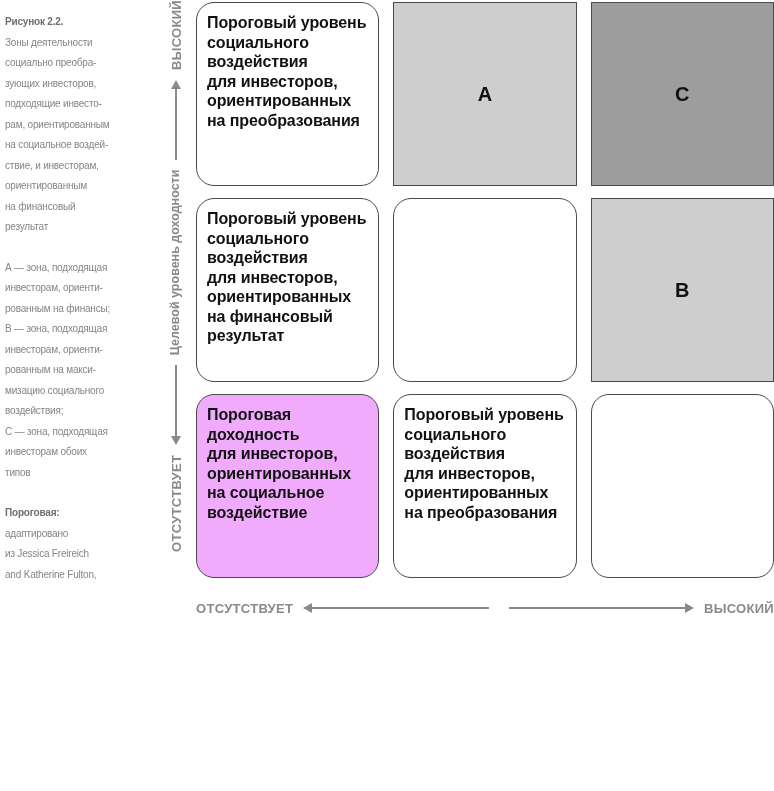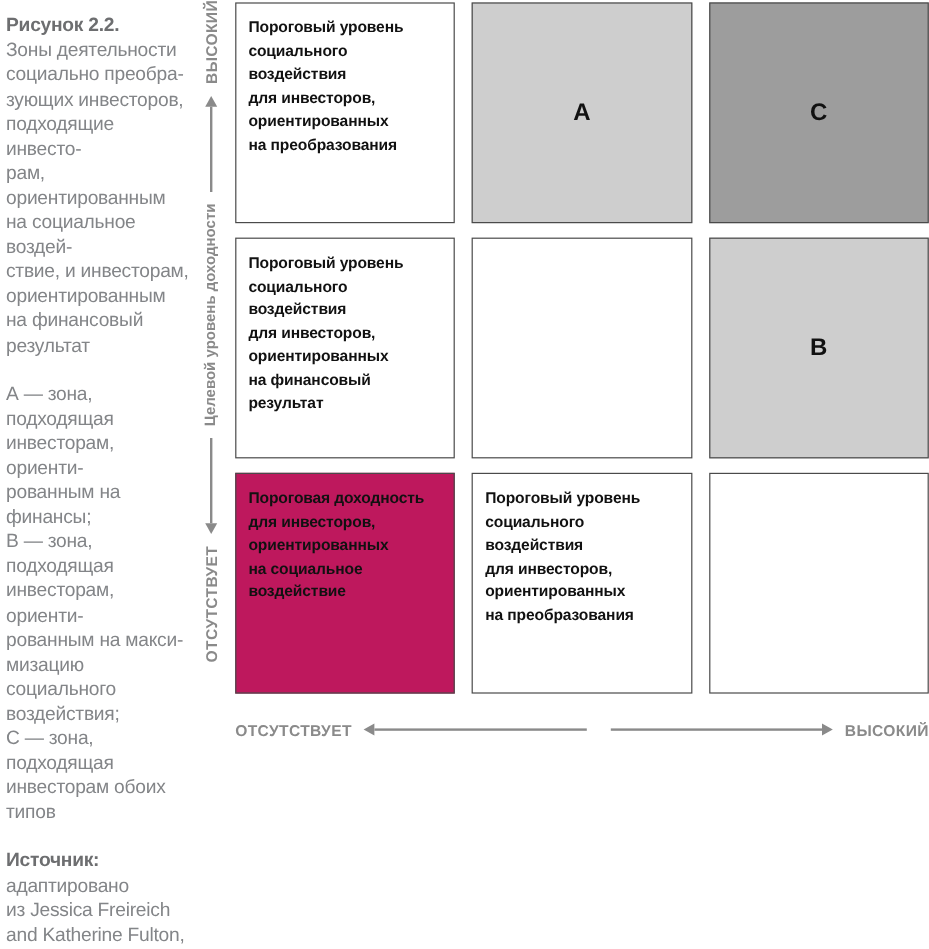--- a/index.html
+++ b/index.html
@@ -1,33 +1,33 @@
 <!DOCTYPE html>
 <html><head>
 <meta charset="utf-8">
 <style>
   html,body{margin:0;padding:0;background:#ffffff;}
   body{width:774px;height:791px;position:relative;overflow:hidden;
        font-family:"Liberation Sans", sans-serif;}
 
   
   .sidebar{position:absolute;left:5px;top:12px;width:155px;
-           font-size:16px;line-height:20.5px;color:#838588;letter-spacing:-0.2px;}
+           font-size:10px;line-height:20.5px;color:#838588;letter-spacing:-0.2px;}
   .sidebar .bold{font-weight:bold;color:#6d6e70;}
   .block{white-space:pre-line;}
   .gap{margin-top:20px;}
   .italic{font-style:italic;}
 
   
   .grid{position:absolute;left:196px;top:2px;width:578px;height:576px;
         display:grid;grid-template-columns:repeat(3,1fr);grid-template-rows:repeat(3,1fr);
         column-gap:14px;row-gap:12px;}
   .cell{border:1.5px solid #4a4a4a;background:#ffffff;box-sizing:border-box;}
-  .cell-text{padding:10px 10px;font-weight:bold;font-size:13px;line-height:19.5px;
-             color:#111111;white-space:pre-line;letter-spacing:-0.1px;}
+  .cell-text{padding:10px 10px;font-weight:bold;font-size:16px;line-height:19.5px;
+             color:#111111;white-space:pre-line;letter-spacing:-0.1px;border-radius:18px;}
   .cell-letter{display:flex;align-items:center;justify-content:center;
                font-weight:bold;font-size:20px;color:#111111;}
 
   
   .axis{display:flex;align-items:center;color:#8a8a8a;}
   .axis-end{font-weight:bold;font-size:13px;letter-spacing:0.3px;white-space:nowrap;}
   .axis-title{font-weight:bold;font-size:12.5px;line-height:15.5px;text-align:center;
               white-space:pre-line;}
   .arrow{flex:1;display:flex;align-items:center;margin:0 10px;min-width:40px;}
   .arrow .line{flex:1;height:2px;background:#8a8a8a;}
@@ -60,21 +60,21 @@
 инвесторам, ориенти-
 рованным на финансы;
 В — зона, подходящая
 инвесторам, ориенти-
 рованным на макси-
 мизацию социального
 воздействия;
 С — зона, подходящая
 инвесторам обоих
 типов</div>
-  <div class="bold gap">Источник:</div>
+  <div class="bold gap">Пороговая:</div>
   <div class="block">адаптировано
 из Jessica Freireich
 and Katherine Fulton,</div>
 </div>
 
 <div class="axis y-axis">
   <span class="axis-end">ОТСУТСТВУЕТ</span>
   <span class="arrow">
     <span class="tri-left"></span>
     <span class="line"></span>
@@ -98,21 +98,21 @@
   <div class="cell cell-letter" style="background-color: rgb(157, 157, 157);">C</div>
   <div class="cell cell-text" style="background-color: rgb(255, 255, 255);">Пороговый уровень
 социального
 воздействия
 для инвесторов,
 ориентированных
 на финансовый
 результат</div>
   <div class="cell cell-text" style="background-color: rgb(255, 255, 255);"></div>
   <div class="cell cell-letter" style="background-color: rgb(206, 206, 206);">B</div>
-  <div class="cell cell-text" style="background-color: #be185d;">Пороговая доходность
+  <div class="cell cell-text" style="background-color: #f0abfc;">Пороговая доходность
 для инвесторов,
 ориентированных
 на социальное
 воздействие</div>
   <div class="cell cell-text" style="background-color: rgb(255, 255, 255);">Пороговый уровень
 социального
 воздействия
 для инвесторов,
 ориентированных
 на преобразования</div>

